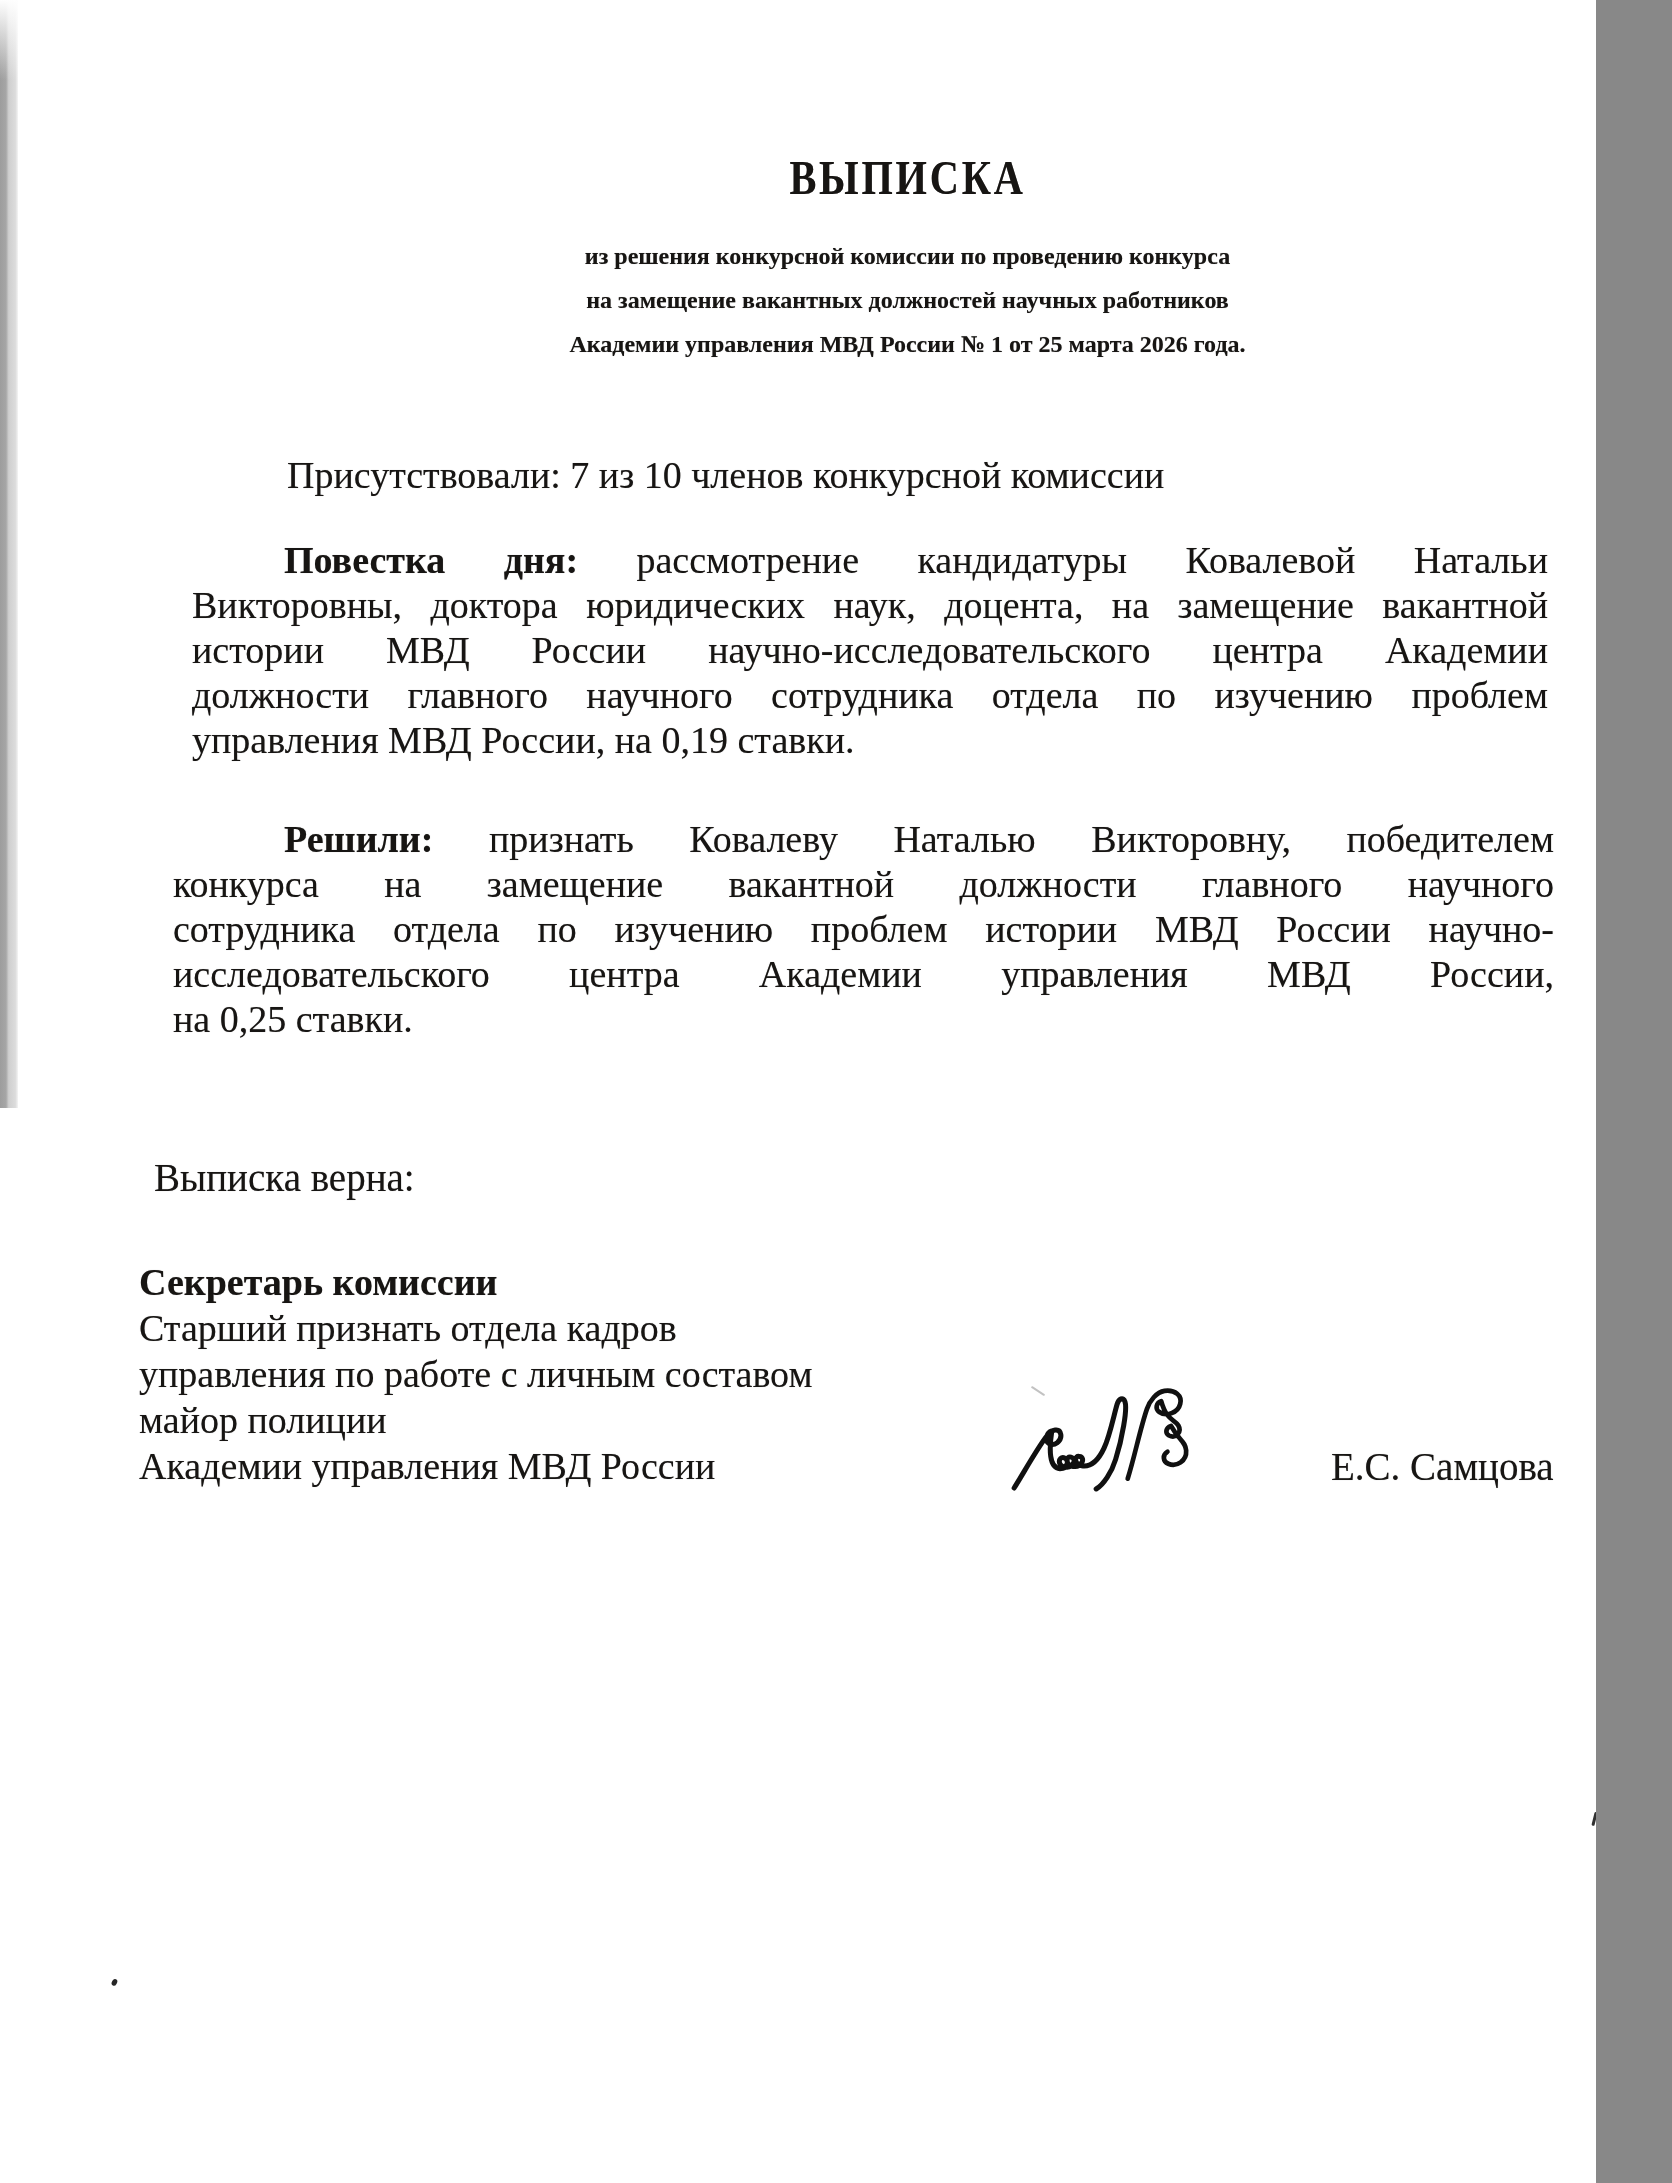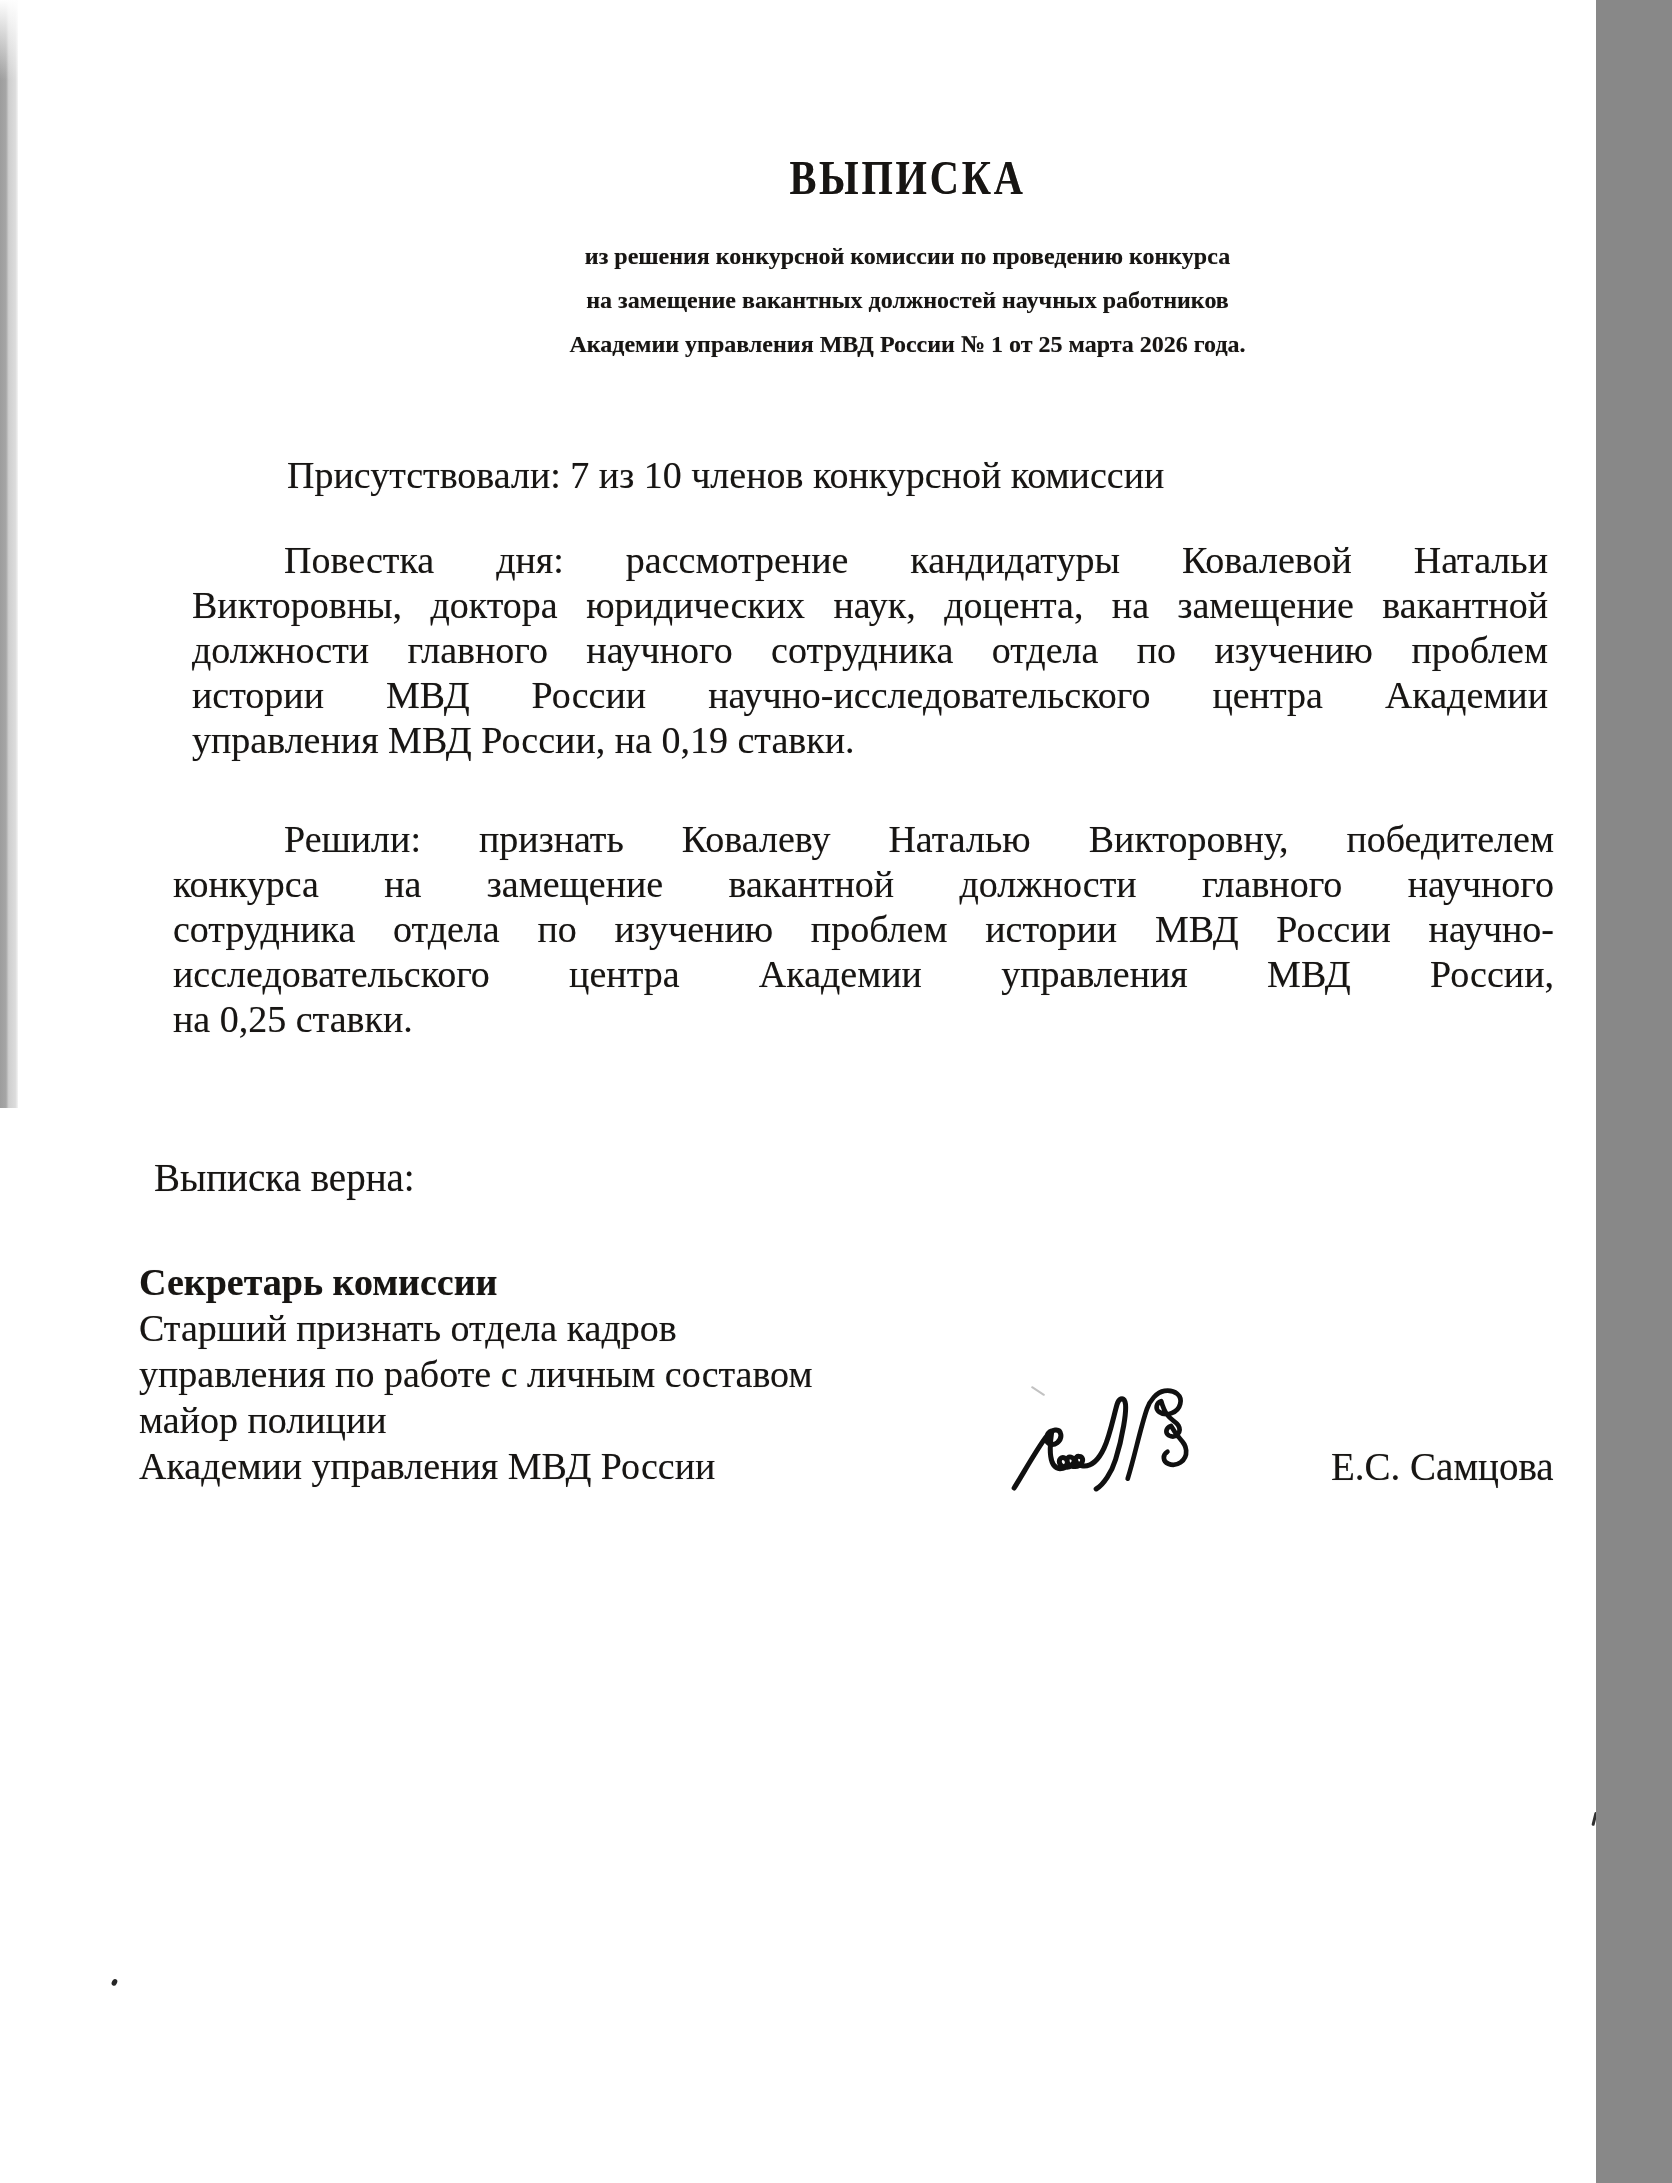--- a/index.html
+++ b/index.html
@@ -24,21 +24,21 @@
   }
   .subtitle {
     font-weight: bold;
     font-size: 24px;
     line-height: 44px;
     text-align: center;
   }
   .bodytext { font-size: 38px; line-height: 45px; }
   .para-line { text-align: justify; text-align-last: justify; }
   .para-line.last { text-align: left; text-align-last: left; }
-  .lead { font-weight: normal; }
+  .lead { font-weight: bold; }
   .sig-block { font-size: 38px; line-height: 46px; }
   .sig-block .role { font-weight: bold; }
   
   .edge-left {
     position: absolute; left: 0; top: 1605; width: 18px; height: 1108px;
     background: linear-gradient(to right, #9d9d9d 0px, #a6a6a6 6px, #cfcfcf 8.7px, #dcdcdc 15.4px, #f4f4f4 18px);
   }
   .edge-left-fade {
     position: absolute; left: 0; top: 1605; width: 18px; height: 80px;
     background: linear-gradient(to bottom, #fefefe 0%, rgba(254,254,254,0) 100%);
@@ -93,22 +93,22 @@
   </div>
 
   <div class="txt bodytext" style="left:287px; top:453px;">Присутствовали: 7 из 10 членов конкурсной комиссии</div>
 
   <div class="txt bodytext" style="left:192px; top:538px; width:1356px;">
     <div class="para-line" style="text-indent:92px;">
       <span class="lead">Повестка дня:</span> 
       <span>рассмотрение кандидатуры Ковалевой Натальи</span>
     </div>
     <div class="para-line">Викторовны, доктора юридических наук, доцента, на замещение вакантной</div>
+    <div class="para-line">истории МВД России научно-исследовательского центра Академии</div>
     <div class="para-line">должности главного научного сотрудника отдела по изучению проблем</div>
-    <div class="para-line">истории МВД России научно-исследовательского центра Академии</div>
     <div class="para-line last">управления МВД России, на 0,19 ставки.</div>
   </div>
 
   <div class="txt bodytext" style="left:173px; top:817px; width:1381px;">
     <div class="para-line" style="text-indent:111px;">
       <span class="lead">Решили:</span> 
       <span>признать Ковалеву Наталью Викторовну, победителем</span>
     </div>
     <div class="para-line">конкурса на замещение вакантной должности главного научного</div>
     <div class="para-line">сотрудника отдела по изучению проблем истории МВД России научно-</div>

